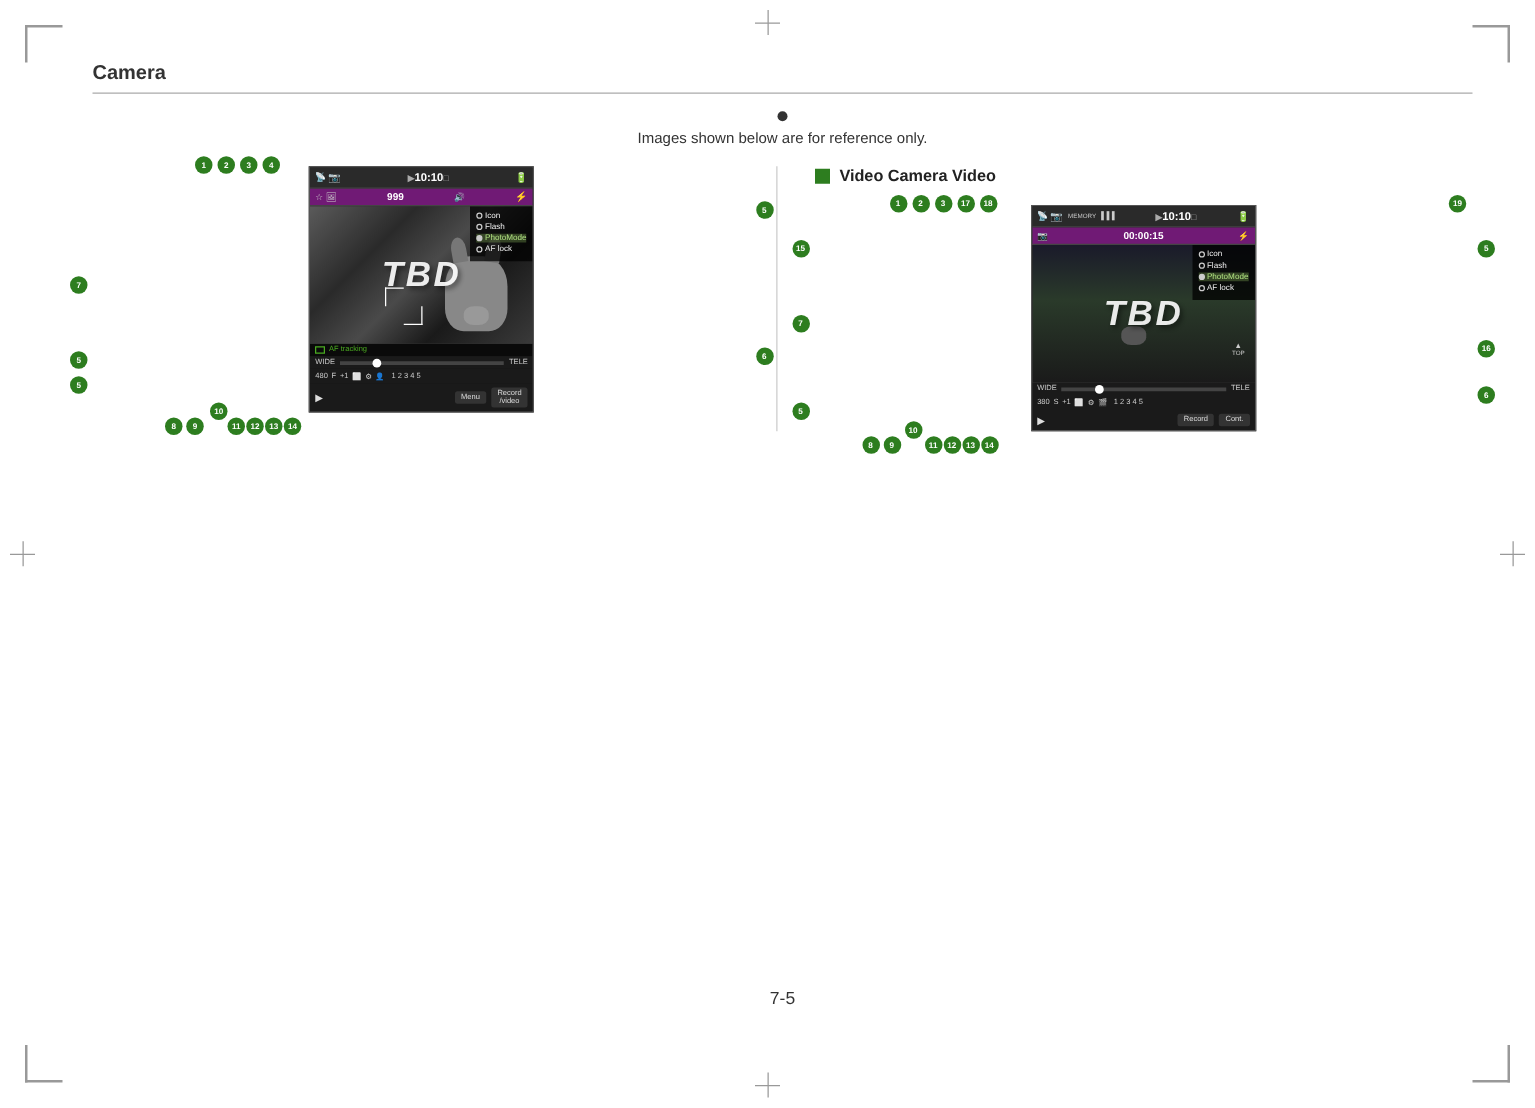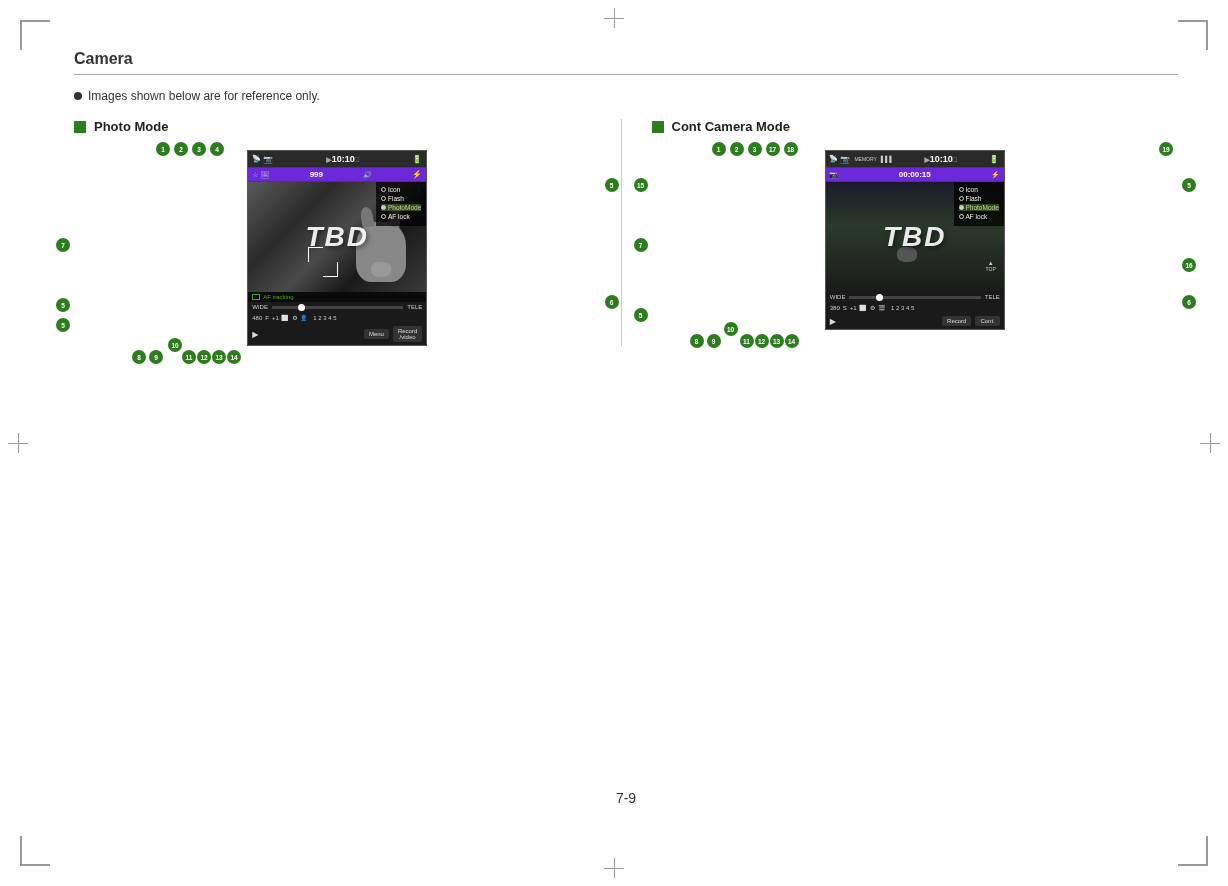--- a/index.html
+++ b/index.html
@@ -88,20 +88,21 @@
     }
 
     
     .ref-text {
       font-size: 12px;
       color: #333;
       margin-bottom: 16px;
       display: flex;
       align-items: center;
       gap: 6px;
+      flex-direction: column;
     }
     .bullet-circle {
       width: 8px;
       height: 8px;
       background: #333;
       border-radius: 50%;
       display: inline-block;
       flex-shrink: 0;
     }
 
@@ -173,21 +174,21 @@
     }
     .cam-counter {
       color: #fff;
       font-size: 8px;
       font-weight: bold;
       letter-spacing: 1px;
     }
 
     
     .cam-second-row {
-      background: #6d28d9;
+      background: #701a75;
       padding: 2px 4px;
       display: flex;
       align-items: center;
       justify-content: space-between;
       border-bottom: 1px solid #444;
     }
     .cam-small-icons {
       display: flex;
       align-items: center;
       gap: 2px;
@@ -451,24 +452,20 @@
 
 
   <div class="ref-text">
     <span class="bullet-circle"></span>
     <span>Images shown below are for reference only.</span>
   </div>
 
   <div class="two-col">
 
     <div class="col-left">
-      <div class="mode-heading">
-        <div class="mode-square"></div>
-        <span>Photo Mode</span>
-      </div>
 
       <div class="camera-container">
 
         <div class="callout" style="top:-8px; left:82px;">1</div>
         <div class="callout" style="top:-8px; left:100px;">2</div>
         <div class="callout" style="top:-8px; left:118px;">3</div>
         <div class="callout" style="top:-8px; left:136px;">4</div>
 
         <div class="callout" style="top:28px; right:-18px;">5</div>
 
@@ -572,21 +569,21 @@
             <div class="cam-btn">Menu</div>
             <div class="cam-btn">Record<br>/video</div>
           </div>
         </div>
       </div>
     </div>
 
     <div class="col-right">
       <div class="mode-heading">
         <div class="mode-square"></div>
-        <span>Cont Camera Mode</span>
+        <span>Video Camera Video</span>
       </div>
 
       <div class="camera-container">
 
         <div class="callout" style="top:-8px; left:60px;">1</div>
         <div class="callout" style="top:-8px; left:78px;">2</div>
         <div class="callout" style="top:-8px; left:96px;">3</div>
         <div class="callout" style="top:-8px; left:114px;">17</div>
         <div class="callout" style="top:-8px; left:132px;">18</div>
         <div class="callout" style="top:-8px; right:5px;">19</div>
@@ -689,14 +686,14 @@
           <div class="cam-bottom-btns">
             <span class="cam-btn-play">▶</span>
             <div class="cam-btn">Record</div>
             <div class="cam-btn">Cont.</div>
           </div>
         </div>
       </div>
     </div>
   </div>
 
-  <div class="page-number">7-9</div>
+  <div class="page-number">7-5</div>
 </div>
 
 </body></html>

